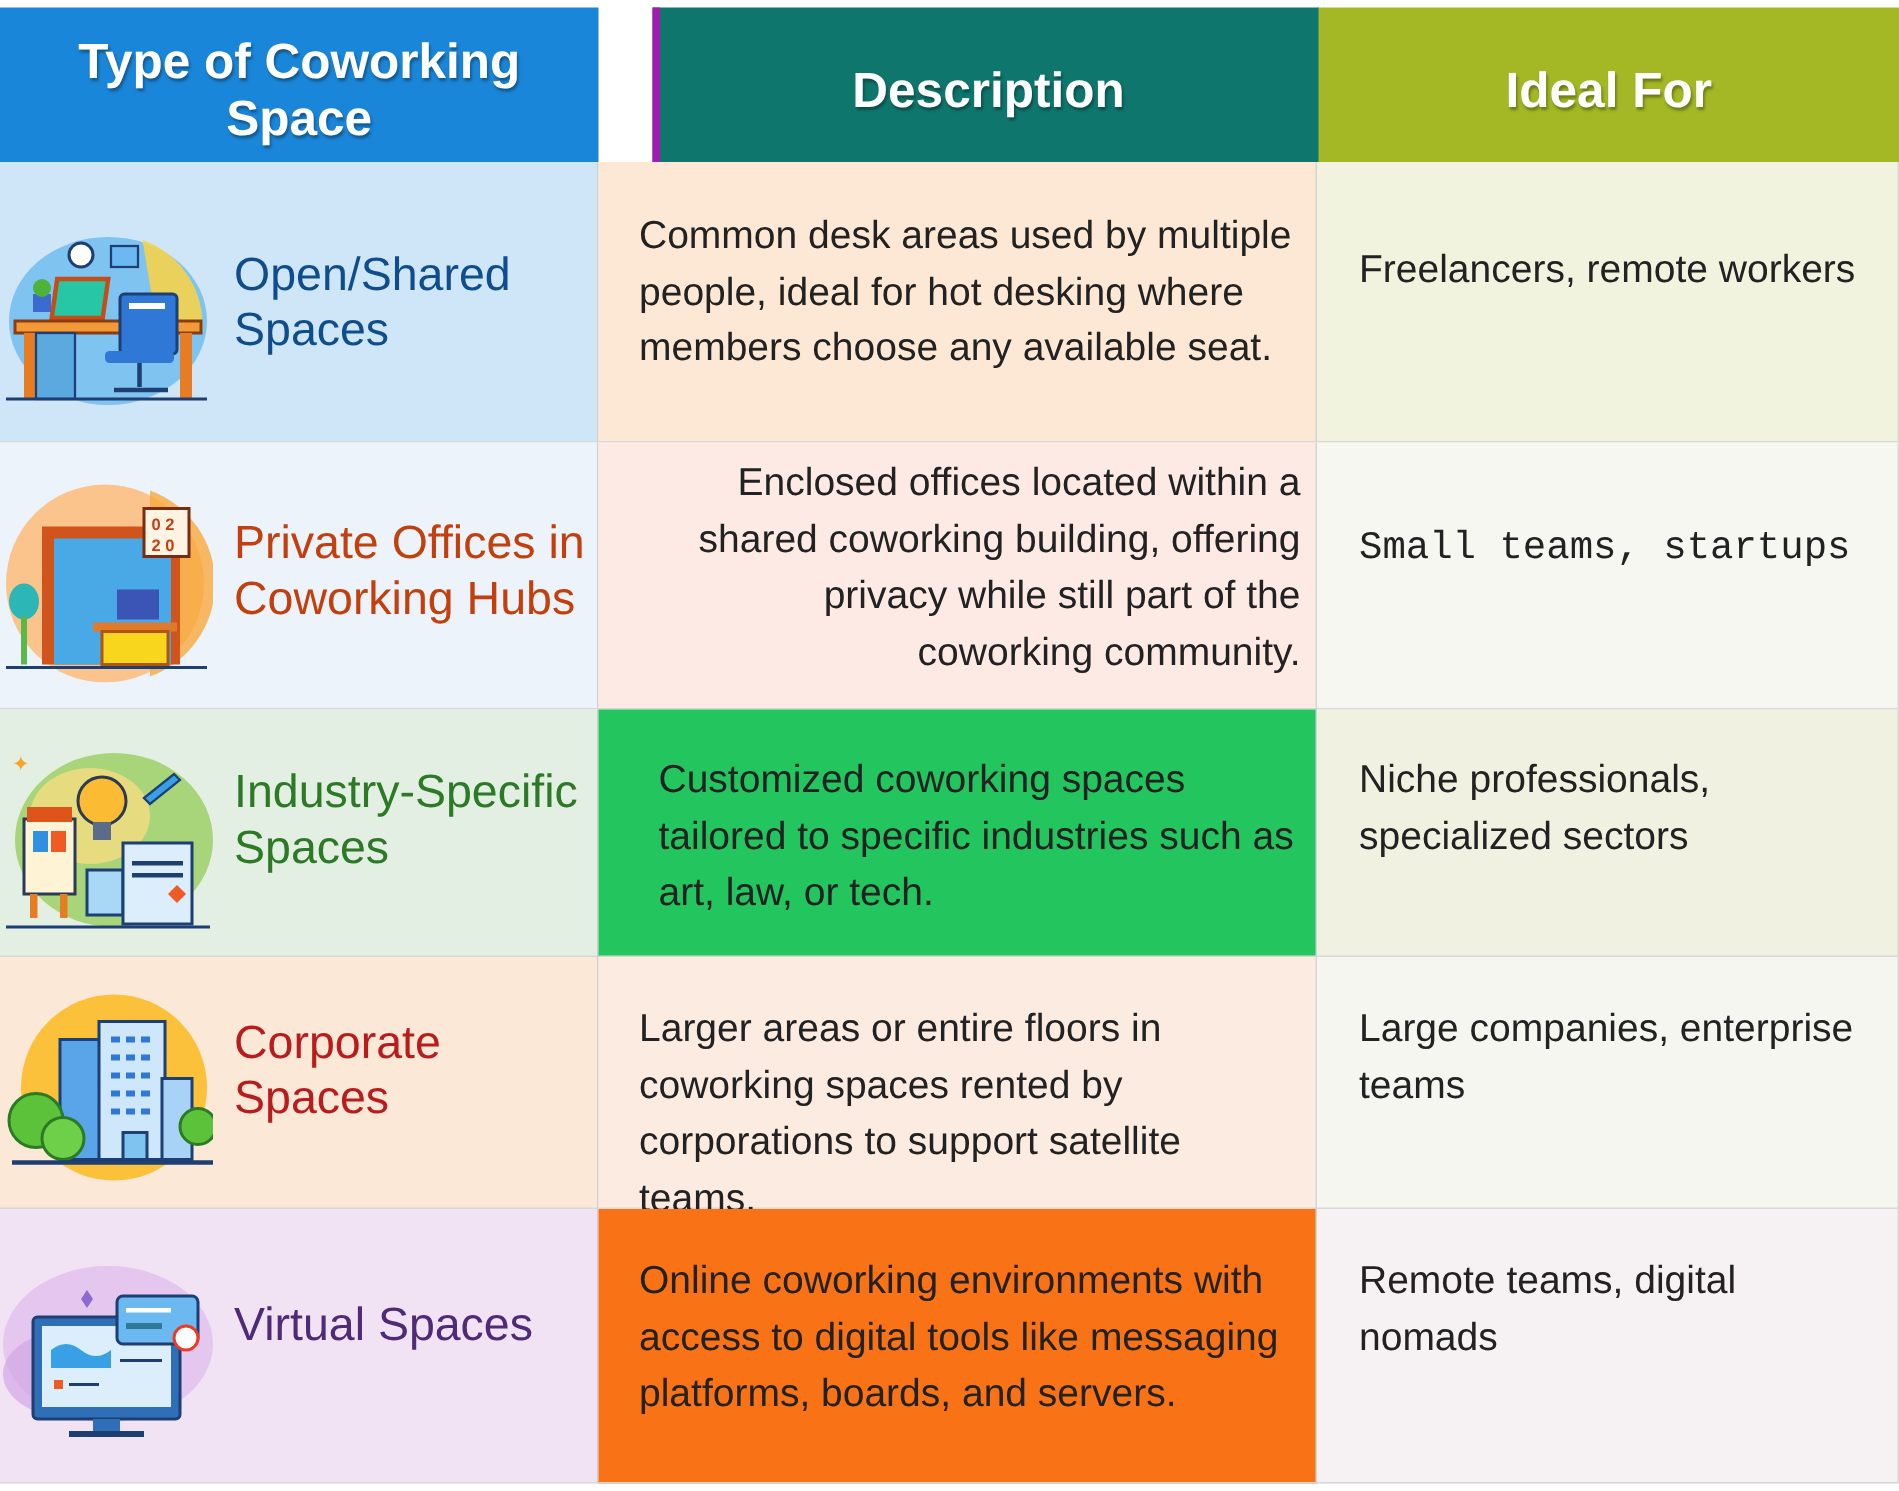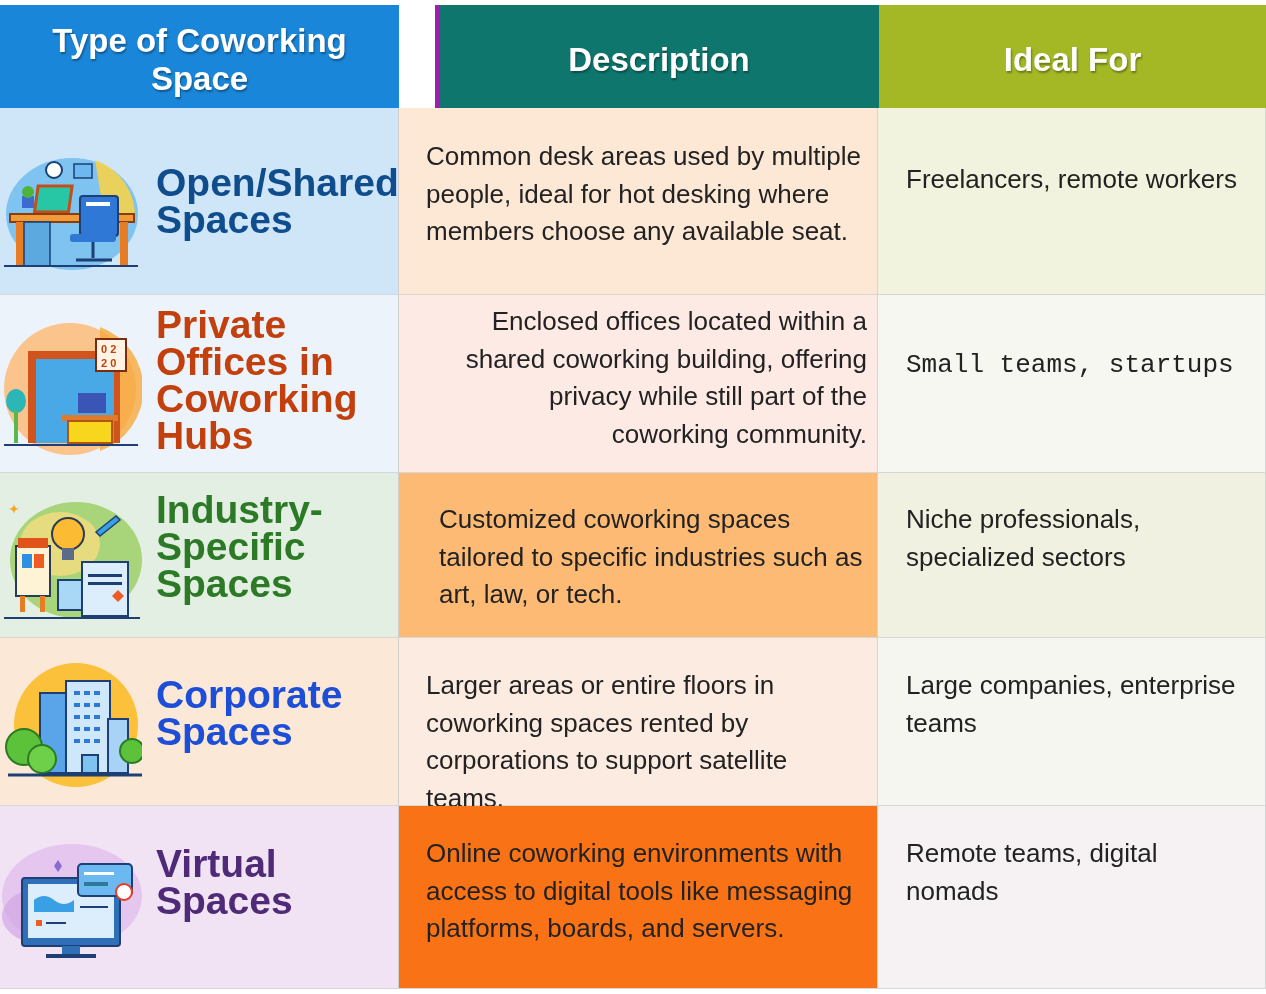--- a/index.html
+++ b/index.html
@@ -25,45 +25,45 @@
   .h2 { background: #0f766e; border-left: 5px solid #a21caf; margin-left: 36px; }
   .h3 { background: #a3b824; border-left: 1px solid #0f766e; }
   .cell { box-sizing: border-box; border-bottom: 1px solid #d7d7d7; position: relative; }
   .type-cell { display: flex; align-items: center; border-right: 1px solid #cfcfcf; }
   .desc-cell, .ideal-cell {
     font-size: 26px; line-height: 37.5px; color: #222;
     border-right: 1px solid #d5d5d5;
   }
   .desc-cell { padding: 30px 10px 0 27px; }
   .ideal-cell { padding: 50px 20px 0 28px; }
-  .type-title { font-size: 39px; line-height: 37px; font-weight: bold; margin-left: 14px; }
+  .type-title { font-size: 31px; line-height: 37px; font-weight: normal; margin-left: 14px; }
   .icon { width: 142px; height: 142px; flex: 0 0 142px; position: relative; }
   .icon svg { width: 142px; height: 142px; display: block; }
 
   
   .r1 .type-cell { background: #cfe6f9; }
   .r1 .desc-cell { background: #fde7d5; }
   .r1 .ideal-cell { background: #f2f3df; }
   .r2 .type-cell { background: #edf3fa; }
   .r2 .desc-cell { background: #fdeae5; }
   .r2 .ideal-cell { background: #f6f7f1; }
   .r3 .type-cell { background: #e3efe3; }
-  .r3 .desc-cell { background: #fdba74; padding-left: 40px; }
+  .r3 .desc-cell { background: #22c55e; padding-left: 40px; }
   .r3 .ideal-cell { background: #f0f1e1; }
   .r4 .type-cell { background: #fce8d6; }
   .r4 .desc-cell { background: #fcebe0; }
   .r4 .ideal-cell { background: #f6f6f1; }
   .r5 .type-cell { background: #f2e3f4; }
   .r5 .desc-cell { background: #f97316; }
   .r5 .ideal-cell { background: #f6f2f4; }
 
   .c1 { color: #0f4d8c; }
   .c2 { color: #c2400e; }
   .c3 { color: #2c7a26; }
-  .c4 { color: #1d4ed8; }
+  .c4 { color: #b91c1c; }
   .c5 { color: #4e2a77; }
 
   .r1 .desc-cell { padding-top: 30px; }
   .r1 .ideal-cell { padding-top: 53px; }
   .r2 .desc-cell { padding-top: 8px; text-align: right; }
   .r2 .ideal-cell { padding-top: 52px; font-family: Liberation Mono, monospace; }
   .r3 .desc-cell { padding-top: 28px; }
   .r3 .ideal-cell { padding-top: 28px; }
   .r4 .desc-cell { padding-top: 29px; }
   .r4 .ideal-cell { padding-top: 29px; }

